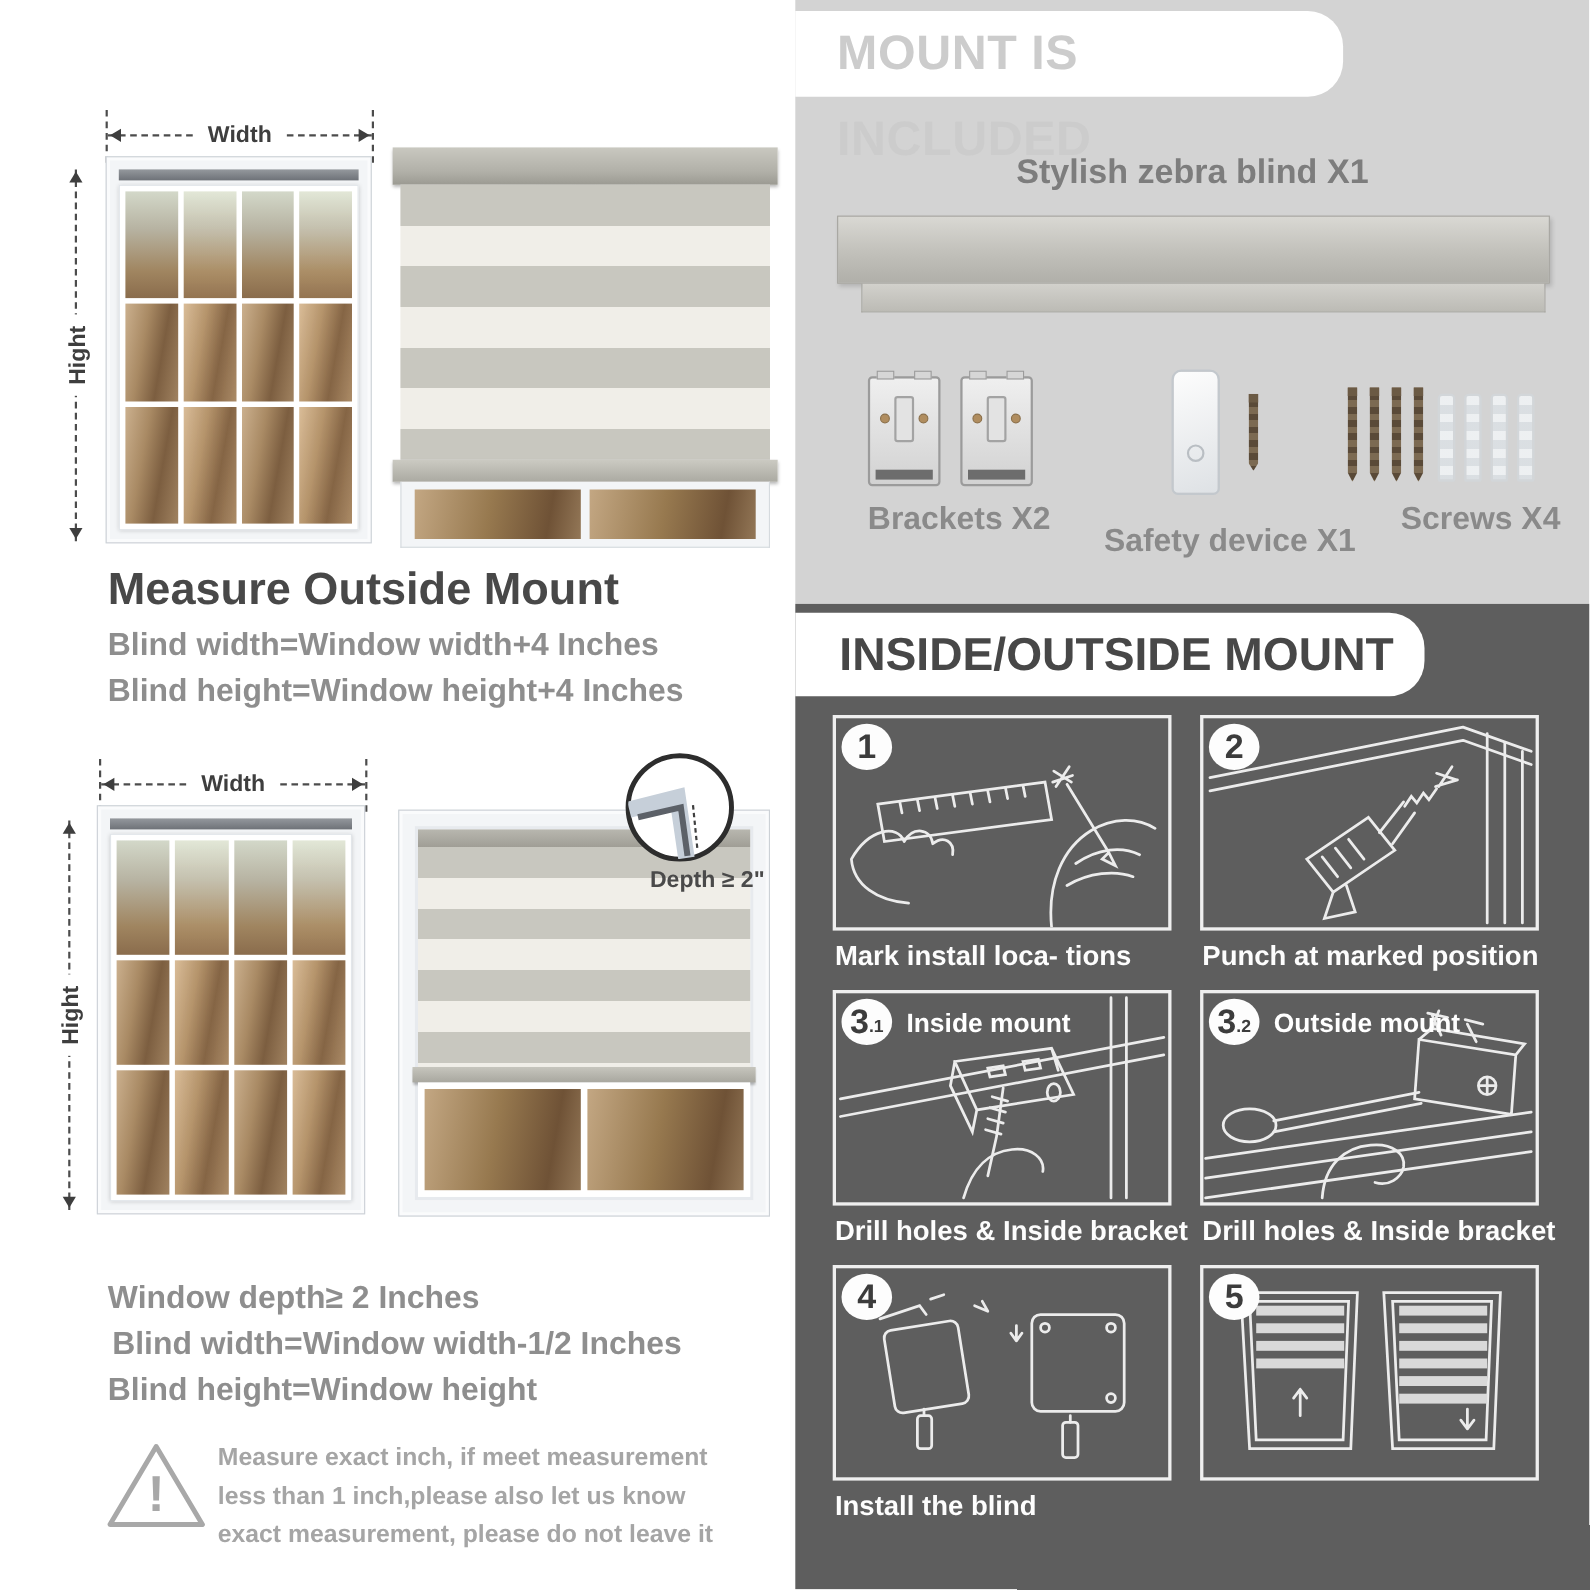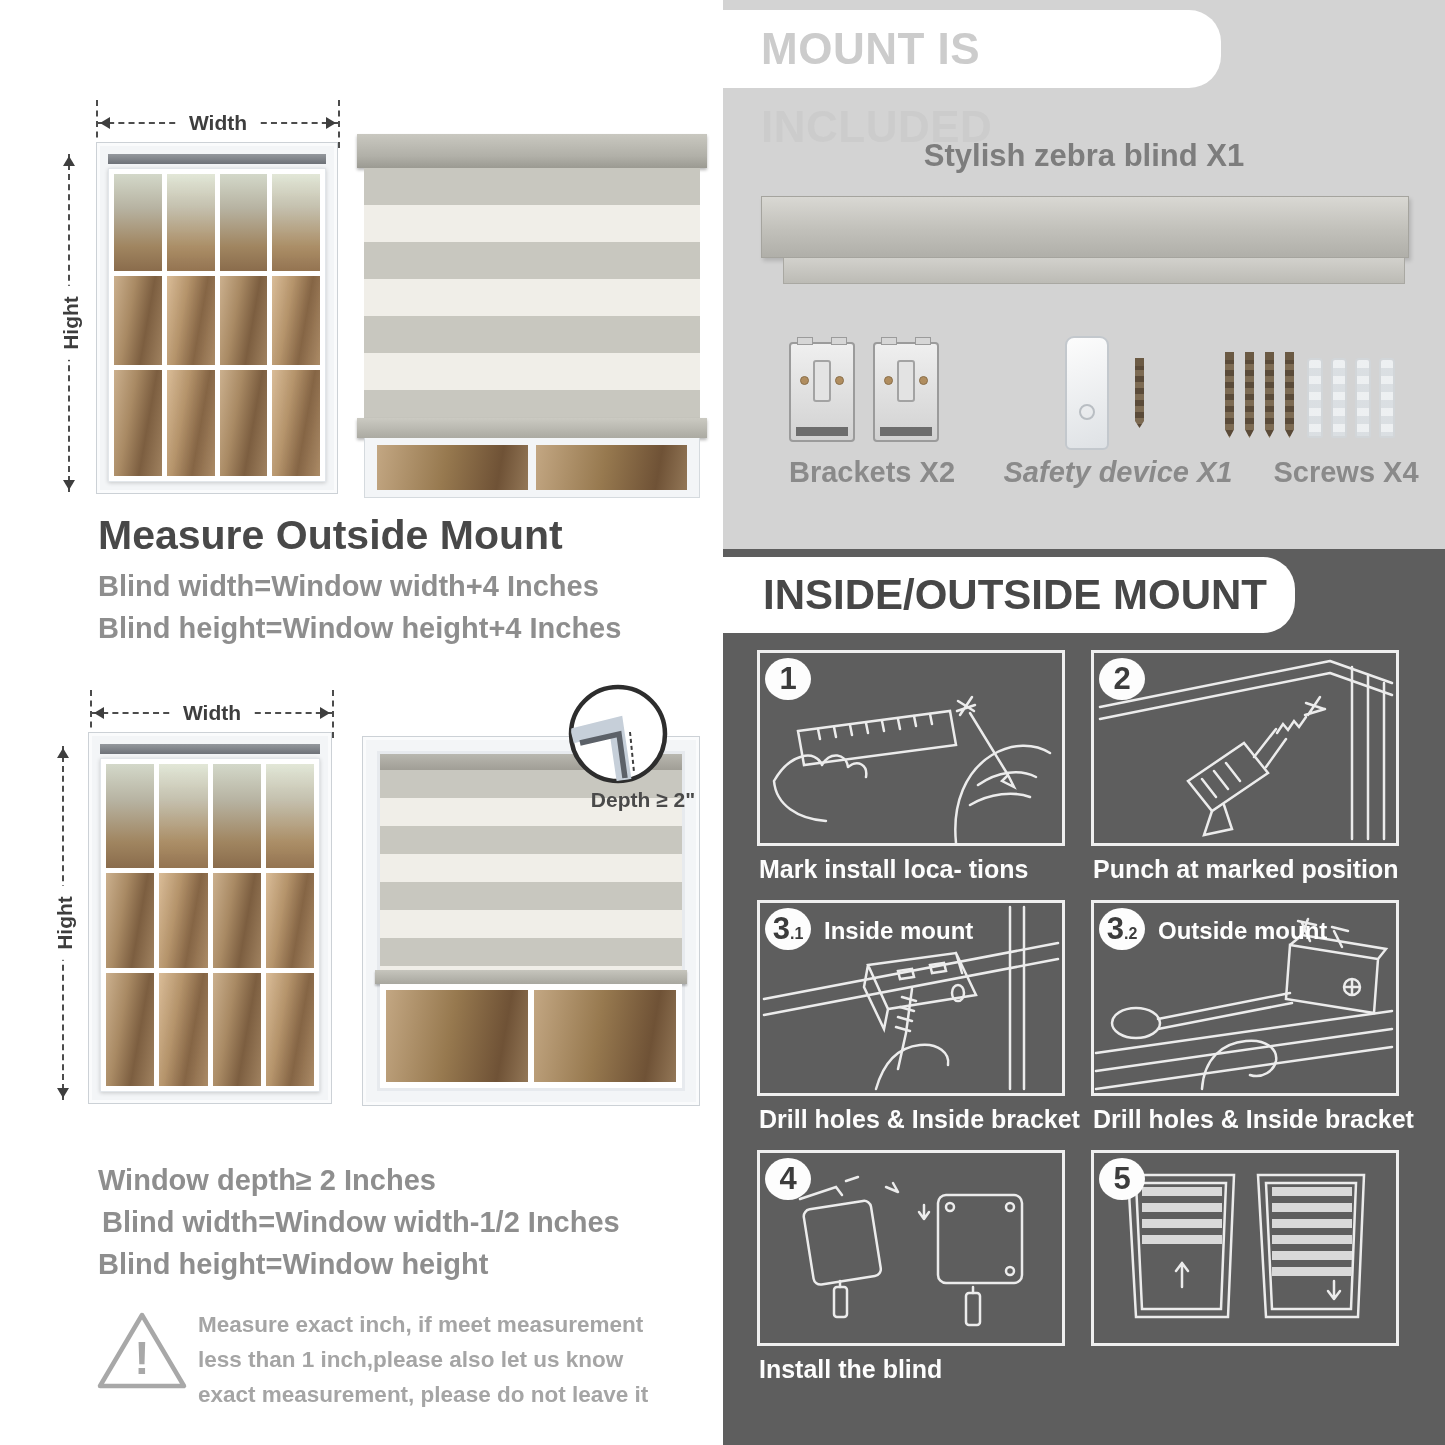--- a/index.html
+++ b/index.html
@@ -275,21 +275,21 @@
         <div class="screw"></div>
       </div>
     <div style="position:absolute;left:584px;top:358px;display:flex;gap:8px;">
         <div class="anchor"></div>
         <div class="anchor"></div>
         <div class="anchor"></div>
         <div class="anchor"></div>
       </div>
 
     <div class="item-label" style="left:36px;top:456px;width:226px;">Brackets X2</div>
-    <div class="item-label" style="left:262px;top:456px;width:266px;font-style:italic;">Safety device X1</div>
+    <div class="item-label" style="left:262px;top:476px;width:266px;">Safety device X1</div>
     <div class="item-label" style="left:528px;top:456px;width:190px;">Screws X4</div>
   </div>
 
   <div class="panel-dark">
     <div class="mount-banner">INSIDE/OUTSIDE MOUNT</div>
 
     <div class="step-box" style="left:34px;top:101px;">
       <svg class="step-art" width="302" height="190" viewBox="0 0 302 190" fill="none" stroke="#ececec" stroke-width="2.5" stroke-linecap="round">
         <path d="M38 78 L190 58 L196 92 L44 112 Z"></path>
         <path d="M58 76 l2 10 M74 74 l2 10 M90 72 l2 10 M106 70 l2 10 M122 68 l2 10 M138 66 l2 10 M154 63 l2 10 M170 61 l2 10"></path>

